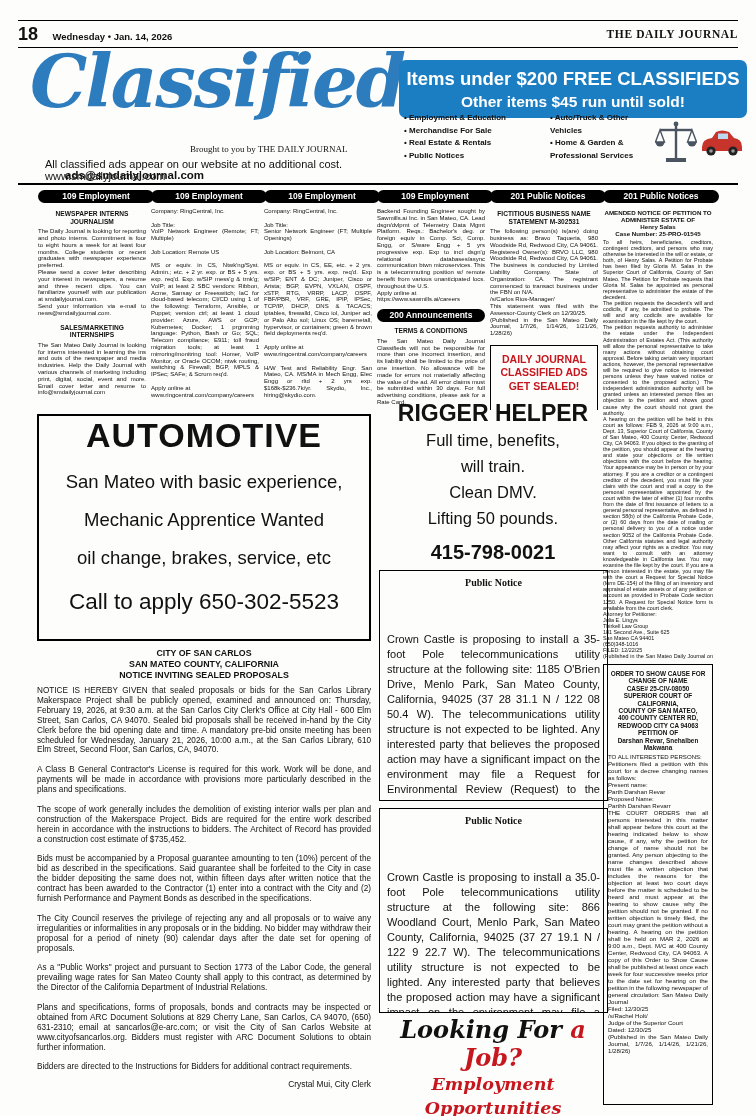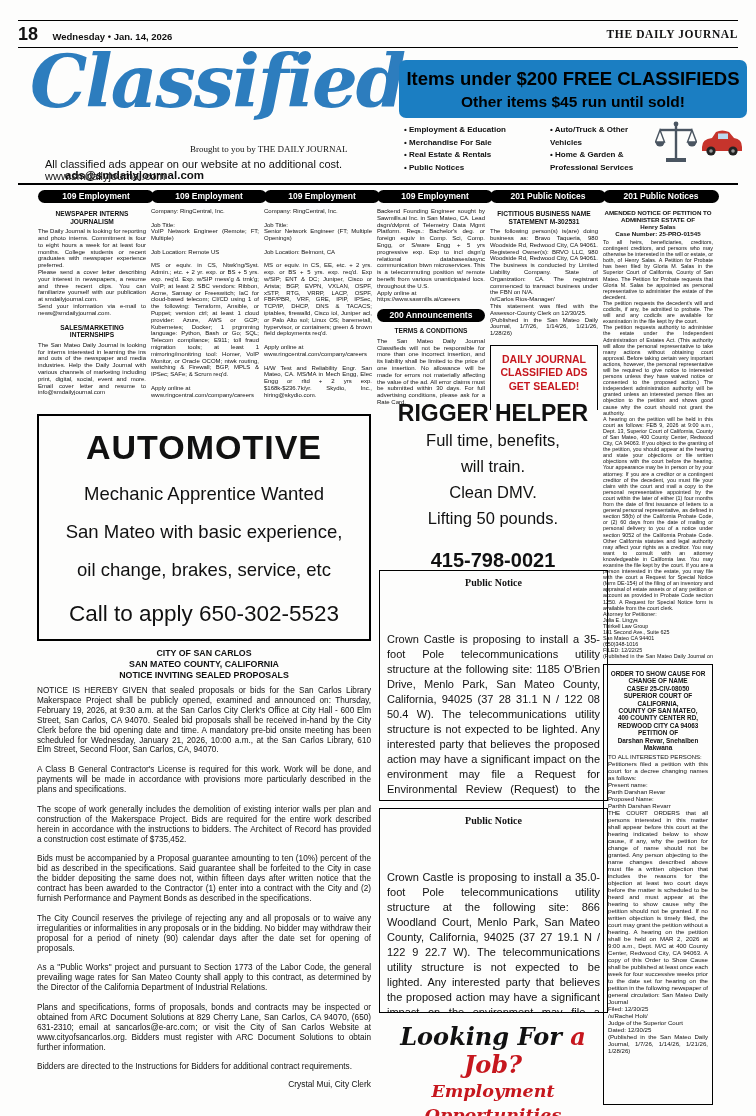--- a/index.html
+++ b/index.html
@@ -12,25 +12,25 @@
   .pg-num{font-size:18px;font-weight:bold;margin-right:10px;}
   .pg-date{font-size:9.5px;font-weight:bold;}
   .pg-paper{font-family:"Liberation Serif",serif;font-size:11.5px;font-weight:bold;letter-spacing:.6px;}
   
   .logo{position:absolute;left:30px;top:46px;font-family:"DejaVu Serif",serif;font-style:italic;
         font-weight:bold;font-size:72px;color:#2d7dbe;letter-spacing:-2px;line-height:1;}
   .tagline{position:absolute;left:190px;top:144px;font-size:9px;font-family:"Liberation Serif",serif;}
   .web-note{position:absolute;left:45px;top:158px;font-size:11px;width:330px;}
   .email{position:absolute;left:33px;top:169px;font-size:11.5px;font-weight:bold;margin-left:32px;}
   .banner{position:absolute;left:399px;top:60px;width:348px;height:58px;background:#1b7ec2;
-          border-radius:7px;color:#000000;text-align:center;display:flex;flex-direction:column;
+          border-radius:7px;color:#ffffff;text-align:center;display:flex;flex-direction:column;
           justify-content:center;gap:3px;}
   .banner-l1{font-size:18.5px;font-weight:bold;}
   .banner-l2{font-size:15.5px;font-weight:bold;}
-  .cats{position:absolute;top:124px;list-style:none;margin:0;padding:0;font-size:8px;
+  .cats{position:absolute;top:112px;list-style:none;margin:0;padding:0;font-size:8px;
         font-weight:bold;line-height:12.5px;}
   .cats li::before{content:"• ";}
   .cats-left{left:404px;width:142px;}
   .cats-right{left:550px;width:102px;}
   .clipart{position:absolute;top:120px;}
   .rule{position:absolute;left:18px;right:18px;top:183px;border-top:2px solid #000;}
   
   .secbar{position:absolute;top:190px;width:116px;height:13px;background:#000;color:#fff;
           border-radius:7px;font-size:8.5px;font-weight:bold;text-align:center;line-height:13px;
           white-space:nowrap;overflow:hidden;}
@@ -49,43 +49,43 @@
   .probate{position:absolute;left:603px;top:208px;width:110px;height:452px;overflow:hidden;
            font-size:5.4px;line-height:6.1px;text-align:justify;}
   .probate .ad-title{font-size:6.2px;line-height:7px;margin:1px 0 2px 0;}
   .osc-box{position:absolute;left:603px;top:664px;width:110px;height:441px;border:1px solid #000;
            box-sizing:border-box;padding:5px 4px;overflow:hidden;font-size:6.1px;line-height:7px;
            text-align:justify;}
   .osc-h{font-weight:bold;text-align:center;font-size:6.4px;line-height:7.4px;white-space:pre-line;margin-bottom:2px;}
   
   .auto-box{position:absolute;left:37px;top:414px;width:334px;height:227px;border:2px solid #000;
             box-sizing:border-box;text-align:center;}
-  .auto-title{font-size:34px;font-weight:bold;letter-spacing:1px;margin-top:12px;}
+  .auto-title{font-size:34px;font-weight:bold;letter-spacing:1px;margin-top:0;}
   .auto-line{font-size:18.5px;margin-top:16px;}
   .auto-call{font-size:22.5px;margin-top:20px;}
   .rigger{position:absolute;left:380px;top:400px;width:226px;text-align:center;}
   .rig-title{font-size:23px;font-weight:bold;}
   .rig-line{font-size:16.5px;line-height:26px;}
-  .rig-phone{font-size:20px;font-weight:bold;margin-top:18px;}
+  .rig-phone{font-size:20px;font-weight:bold;margin-top:10px;}
   
   .sc-notice{position:absolute;left:37px;top:648px;width:334px;height:442px;overflow:hidden;
              font-size:8.2px;line-height:9.9px;text-align:justify;}
   .sc-h{font-weight:bold;text-align:center;font-size:8.8px;line-height:11px;white-space:pre-line;margin-bottom:5px;}
   .sc-body{white-space:pre-line;}
   .sc-sig{text-align:right;margin-top:8px;font-size:8.4px;}
   
   .pn-box{position:absolute;left:379px;width:229px;border:1px solid #000;box-sizing:border-box;
           padding:6px 7px;overflow:hidden;}
   .pn1{top:570px;height:231px;}
   .pn2{top:808px;height:205px;}
   .pn-title{font-family:"Liberation Serif",serif;font-weight:bold;font-size:10px;text-align:center;margin-bottom:4px;}
   .pn-body{font-size:11px;line-height:15px;text-align:justify;margin-top:44px;}
   
   .job-ad{position:absolute;left:378px;top:1016px;width:230px;height:90px;text-align:center;}
-  .job-l1{font-family:"DejaVu Serif",serif;font-style:italic;font-weight:bold;font-size:24px;line-height:28px;margin-top:7px;}
+  .job-l1{font-family:"DejaVu Serif",serif;font-style:italic;font-weight:bold;font-size:24px;line-height:28px;}
   .job-red{color:#c6171e;}
   .job-l2{font-family:"DejaVu Serif",serif;font-style:italic;font-weight:bold;font-size:17.5px;
           color:#c6171e;line-height:24px;}
 </style>
 </head>
 <body>
 
 <div class="page">
 
   <div class="topbar">
@@ -250,22 +250,22 @@
 THE COURT ORDERS that all persons interested in this matter shall appear before this court at the hearing indicated below to show cause, if any, why the petition for change of name should not be granted. Any person objecting to the name changes described above must file a written objection that includes the reasons for the objection at least two court days before the matter is scheduled to be heard and must appear at the hearing to show cause why the petition should not be granted. If no written objection is timely filed, the court may grant the petition without a hearing. A hearing on the petition shall be held on MAR 2, 2026 at 9:00 a.m., Dept. M/C at 400 County Center, Redwood City, CA 94063. A copy of this Order to Show Cause shall be published at least once each week for four successive weeks prior to the date set for hearing on the petition in the following newspaper of general circulation: San Mateo Daily Journal
 Filed: 12/30/25
 /s/Rachel Holt/
 Judge of the Superior Court
 Dated: 12/30/25
 (Published in the San Mateo Daily Journal, 1/7/26, 1/14/26, 1/21/26, 1/28/26)</div>
   </div>
 
   <div class="auto-box">
     <div class="auto-title">AUTOMOTIVE</div>
+    <div class="auto-line">San Mateo with basic experience,</div>
     <div class="auto-line">Mechanic Apprentice Wanted</div>
-    <div class="auto-line">San Mateo with basic experience,</div>
     <div class="auto-line">oil change, brakes, service, etc</div>
     <div class="auto-call">Call to apply 650-302-5523</div>
   </div>
 
   <div class="rigger">
     <div class="rig-title">RIGGER HELPER</div>
     <div class="rig-line">Full time, benefits,</div>
     <div class="rig-line">will train.</div>
     <div class="rig-line">Clean DMV.</div>
     <div class="rig-line">Lifting 50 pounds.</div>

